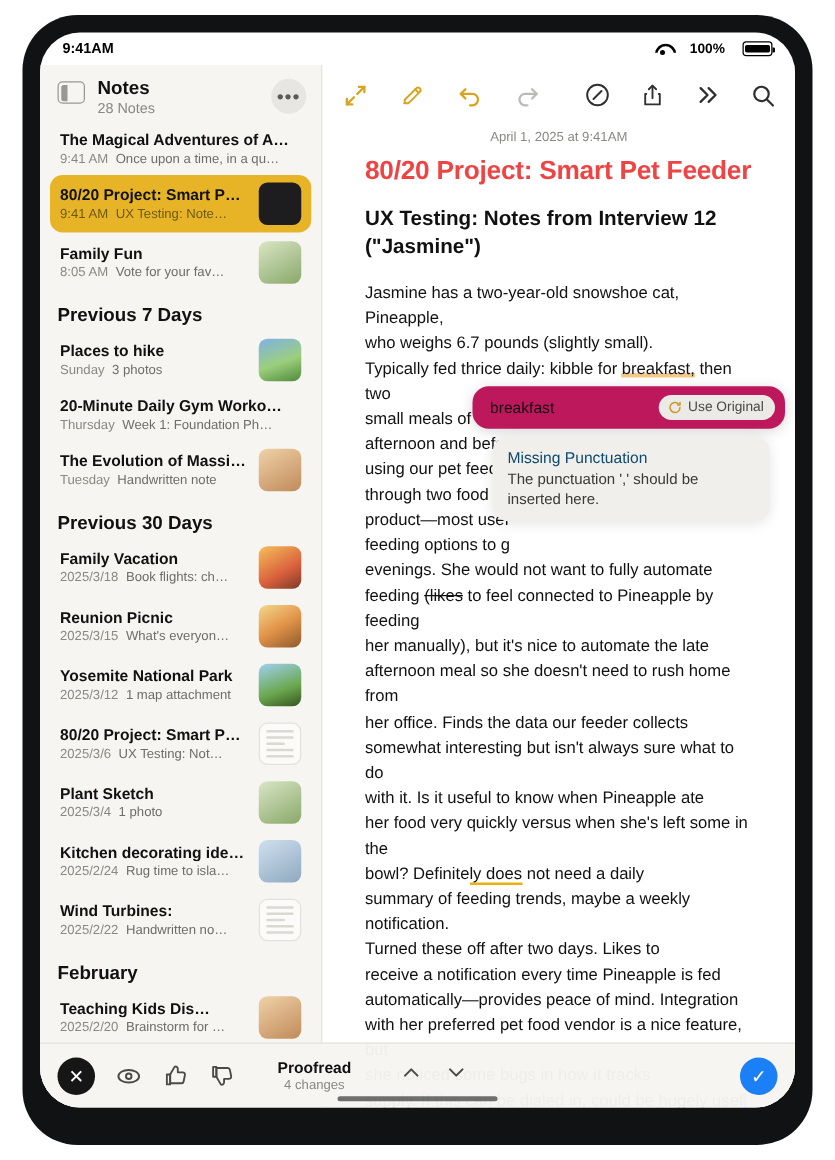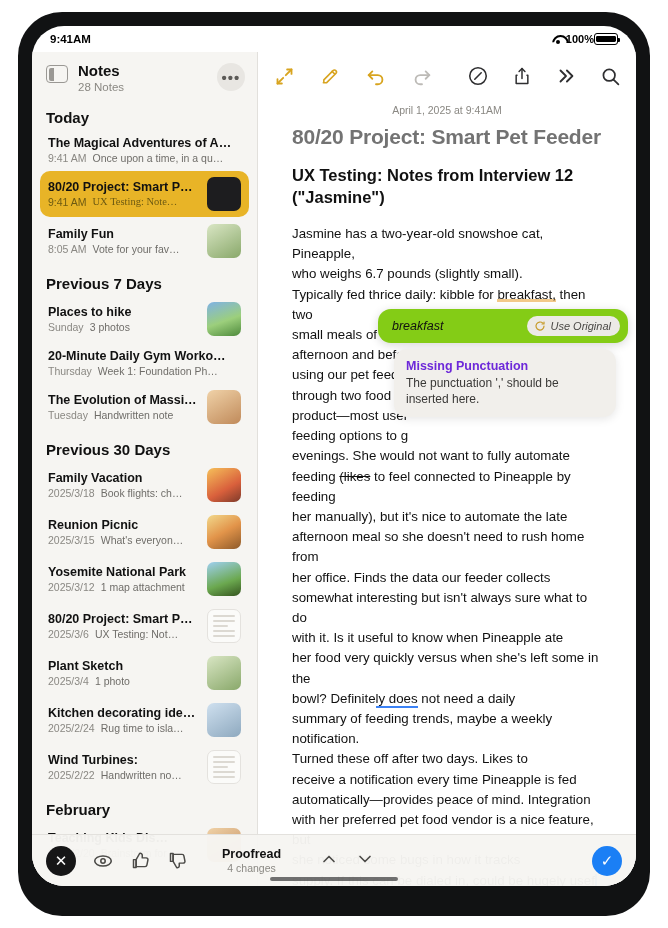--- a/index.html
+++ b/index.html
@@ -28,21 +28,21 @@
   
   .statusbar {
     height: 26px;
     display: flex; align-items: center;
     padding: 0 18px;
     font-size: 11.5px; font-weight: bold; color: #000;
     flex: 0 0 auto;
   }
   .statusbar .time { margin-right: 7px; }
   .statusbar .date { font-weight: bold; margin-top: 46px; }
-  .statusbar .right { margin-left: auto; display: flex; align-items: center; gap: 0; }
+  .statusbar .right { margin-left: auto; display: flex; align-items: center; gap: 14px; }
   .wifi-ico { display: inline-block; width: 14px; height: 11px; position: relative; }
   .wifi-ico::before {
     content: ""; position: absolute; left: 0; top: 1px;
     width: 13px; height: 13px;
     border: 2.2px solid #000; border-radius: 50%;
     clip-path: polygon(0 0, 100% 0, 100% 45%, 0 45%);
   }
   .wifi-ico::after {
     content: ""; position: absolute; left: 4.5px; top: 6.5px;
     width: 4px; height: 4px; background: #000; border-radius: 50%;
@@ -103,21 +103,21 @@
     font-size: 12.5px; font-weight: bold; color: #111;
     white-space: nowrap; overflow: hidden; text-overflow: ellipsis;
   }
   .note .n-meta {
     font-size: 10.5px; color: #8a8883; margin-top: 2px;
     white-space: nowrap; overflow: hidden; text-overflow: ellipsis;
     display: flex; gap: 6px;
   }
   .note.sel .n-meta { color: #6d5a12; }
   .note .n-meta .m2 { color: #6f6d69; }
-  .note.sel .n-meta .m2 { color: #6d5a12; font-family: Liberation Serif, serif; }
+  .note.sel .n-meta .m2 { color: #6d5a12; }
   .thumb {
     width: 34px; height: 34px; border-radius: 7px; flex: 0 0 auto;
     background: #cfcdc8; overflow: hidden; position: relative;
   }
   .thumb.dark { background: #1d1d1f; }
   .thumb.paper { background: #fbfbf9; border: 1px solid #e4e2de; }
   .t-g1 { background: linear-gradient(160deg,#7fb2e5 0%,#9ccf7c 55%,#4e8a3c 100%); }
   .t-g2 { background: linear-gradient(150deg,#f2d98c 0%,#e2944a 50%,#8e5a2a 100%); }
   .t-g3 { background: linear-gradient(150deg,#f6c05a 0%,#d9603c 60%,#7d3a2a 100%); }
   .t-g4 { background: linear-gradient(160deg,#9fd0f0 0%,#6ba84f 60%,#35551f 100%); }
@@ -144,57 +144,57 @@
   }
   .tbtn.grey { color: #bdbbb7; }
   .tbtn.dark { color: #2f2f31; }
   .doc-date {
     text-align: center; font-size: 10.5px; color: #8a8883; padding: 4px 0 8px;
   }
   .doc {
     flex: 1; padding: 0 34px 10px 34px; overflow: hidden; position: relative;
   }
   .doc h1 {
-    font-size: 21px; font-weight: bold; color: #737373; line-height: 1.2;
+    font-size: 21px; font-weight: bold; color: #ef4444; line-height: 1.2;
     margin-bottom: 16px; letter-spacing: -0.2px;
   }
   .doc h2 {
     font-size: 16.5px; font-weight: bold; color: #111; line-height: 1.3;
     margin-bottom: 16px;
   }
   .doc p {
     font-size: 13.3px; line-height: 20.2px; color: #111;
   }
-  .u-red { border-bottom: 2px solid #3b82f6; }
+  .u-red { border-bottom: 2px solid #eab308; }
   .u-orange { background: linear-gradient(transparent 78%, #f3c98a 78%); margin-top: 20px; }
   .strike { text-decoration: line-through; text-decoration-color: #111; }
   .caret {
     display: inline-block; width: 2px; height: 13px; background: #3478f6;
     vertical-align: -2px;
   }
   
   .pop-wrap { position: absolute; left: 120px; top: 185px; width: 250px; }
   .pop-top {
-    background: #84cc16; border-radius: 13px;
+    background: #be185d; border-radius: 13px;
     box-shadow: 0 2px 10px rgba(0,0,0,.16);
     height: 34px; display: flex; align-items: center;
-    padding: 0 8px 0 14px; gap: 8px; font-style: italic;
+    padding: 0 8px 0 14px; gap: 8px;
   }
   .pop-top .word { font-size: 12.5px; color: #111; flex: 1; }
   .pop-orig {
     display: flex; align-items: flex-end; gap: 4px;
     background: #eceae6; color: #4a4845;
     font-size: 11px; border-radius: 11px; padding: 4px 9px 4px 7px;
   }
   .pop-body {
     margin-top: 6px; margin-left: 16px; width: 222px;
     background: #f1efeb; border-radius: 13px; padding: 10px 12px;
     box-shadow: 0 2px 10px rgba(0,0,0,.10);
   }
-  .pop-body .t { font-size: 12.5px; font-weight: bold; color: #6d28d9; }
+  .pop-body .t { font-size: 12.5px; font-weight: normal; color: #0c4a6e; }
   .pop-body .d { font-size: 12px; color: #3a3937; line-height: 16px; margin-top: 2px; }
   
   .bottombar {
     position: absolute; left: 0; right: 0; bottom: 0; height: 52px;
     background: rgba(246,245,242,.97);
     border-top: 1px solid #e3e1dd;
     display: flex; align-items: center; padding: 0 14px; gap: 16px;
   }
   .circ-btn {
     width: 30px; height: 30px; border-radius: 50%;
@@ -239,21 +239,20 @@
         <div class="sb-toggle"></div>
         <div class="sb-titles">
           <div class="sb-title">Notes</div>
           <div class="sb-sub">28 Notes</div>
         </div>
         <div class="sb-more">•••</div>
       </div>
 
       <div class="sb-scroll">
 
-        <div class="sec-title">Today</div>
 
         <div class="note">
           <div class="txt">
             <div class="n-title">The Magical Adventures of A…</div>
             <div class="n-meta">
               <span>9:41 AM</span>
               <span class="m2">Once upon a time, in a qu…</span>
             </div>
           </div>
         </div>

